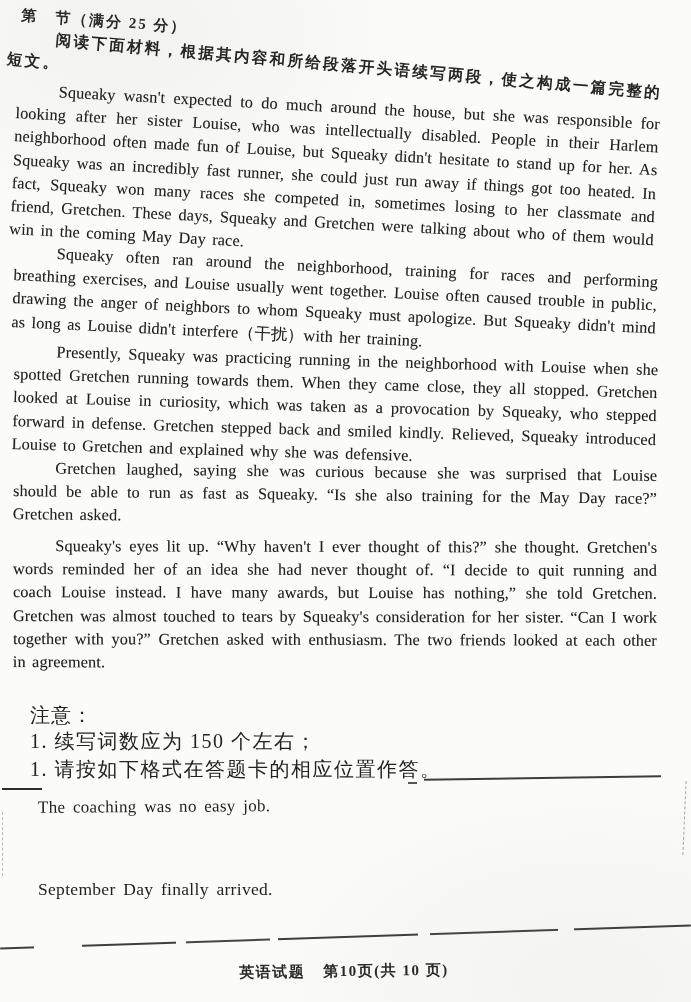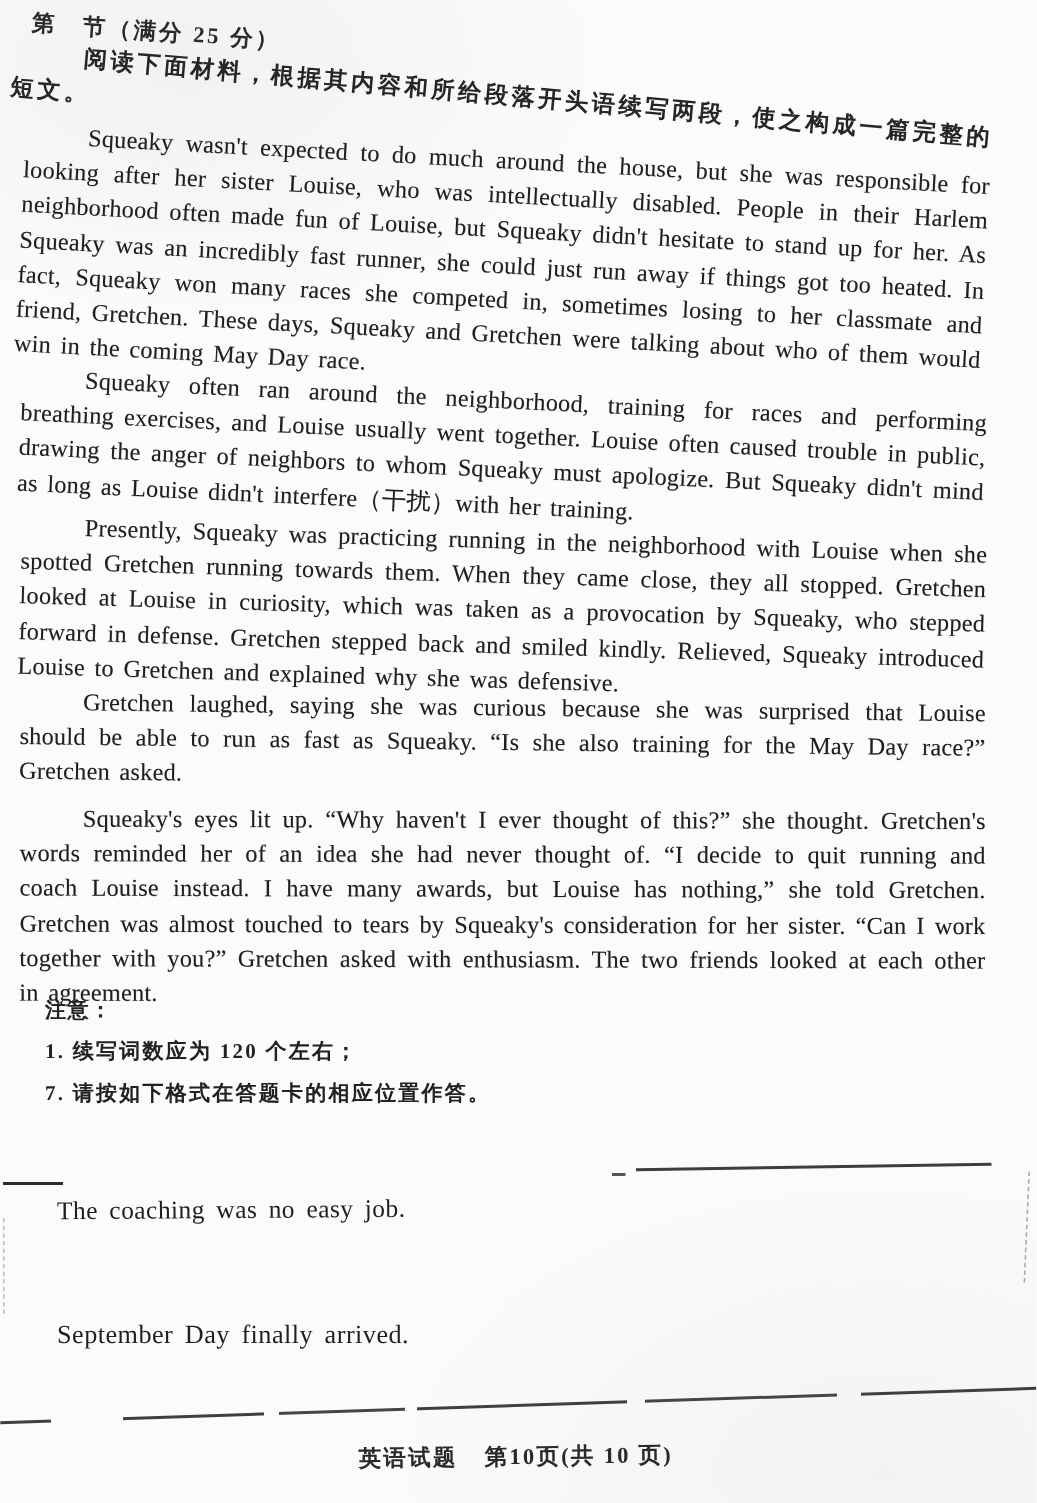--- a/index.html
+++ b/index.html
@@ -36,21 +36,21 @@
     word-spacing:2.2px;letter-spacing:0.15px;
     text-shadow:0.2px 0.2px 0.3px rgba(30,30,30,0.35);
   }
   .story p{margin:0;text-indent:2.6em;}
   .story p.p1{transform:rotate(3.05deg);transform-origin:left center;}
   .story p.p2{transform:rotate(2.7deg);transform-origin:left center;margin-top:0px;}
   .story p.p3{transform:rotate(1.7deg);transform-origin:left center;margin-top:6px;}
   .story p.p4{transform:rotate(0.7deg);transform-origin:left center;margin-top:1px;}
   .story p.p5{transform:rotate(0.15deg);transform-origin:left center;margin-top:8px;}
   
-  .notes{position:absolute;left:30px;top:662px;font-size:14px;font-weight:700;color:#222;}
+  .notes{position:absolute;left:30px;top:702px;font-size:20px;font-weight:400;color:#222;}
   .notes .nlabel{line-height:26px;letter-spacing:1px;}
   .notes .nitem{line-height:27.5px;letter-spacing:1.5px;white-space:nowrap;}
   
   .rule-right{position:absolute;left:424px;top:777px;width:237px;height:1.8px;background:#3d3d3d;transform:rotate(-0.9deg);}
   .rule-right-dash{position:absolute;left:408px;top:782px;width:9px;height:1.6px;background:#555;}
   .rule-left-short{position:absolute;left:2px;top:788px;width:40px;height:2px;background:#2e2e2e;}
   .crease-right{position:absolute;left:684px;top:781px;height:74px;width:0;border-left:1.6px dashed #8a8a8a;transform:rotate(2.5deg);opacity:0.75;}
   .crease-left{position:absolute;left:2px;top:812px;height:64px;width:0;border-left:1.4px dashed #9a9a9a;opacity:0.65;}
   
   .prompt1{position:absolute;left:38px;top:797px;font-size:17px;letter-spacing:0.3px;word-spacing:3px;transform:rotate(-0.4deg);}
@@ -88,22 +88,22 @@
   <div class="story">
     <p class="p1">Squeaky wasn't expected to do much around the house, but she was responsible for looking after her sister Louise, who was intellectually disabled. People in their Harlem neighborhood often made fun of Louise, but Squeaky didn't hesitate to stand up for her. As Squeaky was an incredibly fast runner, she could just run away if things got too heated. In fact, Squeaky won many races she competed in, sometimes losing to her classmate and friend, Gretchen. These days, Squeaky and Gretchen were talking about who of them would win in the coming May Day race.</p>
     <p class="p2">Squeaky often ran around the neighborhood, training for races and performing breathing exercises, and Louise usually went together. Louise often caused trouble in public, drawing the anger of neighbors to whom Squeaky must apologize. But Squeaky didn't mind as long as Louise didn't interfere（干扰）with her training.</p>
     <p class="p3">Presently, Squeaky was practicing running in the neighborhood with Louise when she spotted Gretchen running towards them. When they came close, they all stopped. Gretchen looked at Louise in curiosity, which was taken as a provocation by Squeaky, who stepped forward in defense. Gretchen stepped back and smiled kindly. Relieved, Squeaky introduced Louise to Gretchen and explained why she was defensive.</p>
     <p class="p4">Gretchen laughed, saying she was curious because she was surprised that Louise should be able to run as fast as Squeaky. “Is she also training for the May Day race?” Gretchen asked.</p>
     <p class="p5">Squeaky's eyes lit up. “Why haven't I ever thought of this?” she thought. Gretchen's words reminded her of an idea she had never thought of. “I decide to quit running and coach Louise instead. I have many awards, but Louise has nothing,” she told Gretchen. Gretchen was almost touched to tears by Squeaky's consideration for her sister. “Can I work together with you?” Gretchen asked with enthusiasm. The two friends looked at each other in agreement.</p>
   </div>
 
   <div class="notes cjk">
     <div class="nlabel">注意：</div>
-    <div class="nitem">1. 续写词数应为 120 个左右；</div>
-    <div class="nitem">7. 请按如下格式在答题卡的相应位置作答。</div>
+    <div class="nitem">1. 续写词数应为 150 个左右；</div>
+    <div class="nitem">1. 请按如下格式在答题卡的相应位置作答。</div>
   </div>
 
   <div class="rule-right"></div>
   <div class="rule-right-dash"></div>
   <div class="rule-left-short"></div>
   <div class="crease-right"></div>
   <div class="crease-left"></div>
 
   <div class="prompt1">The coaching was no easy job.</div>
   <div class="prompt2">September Day finally arrived.</div>

